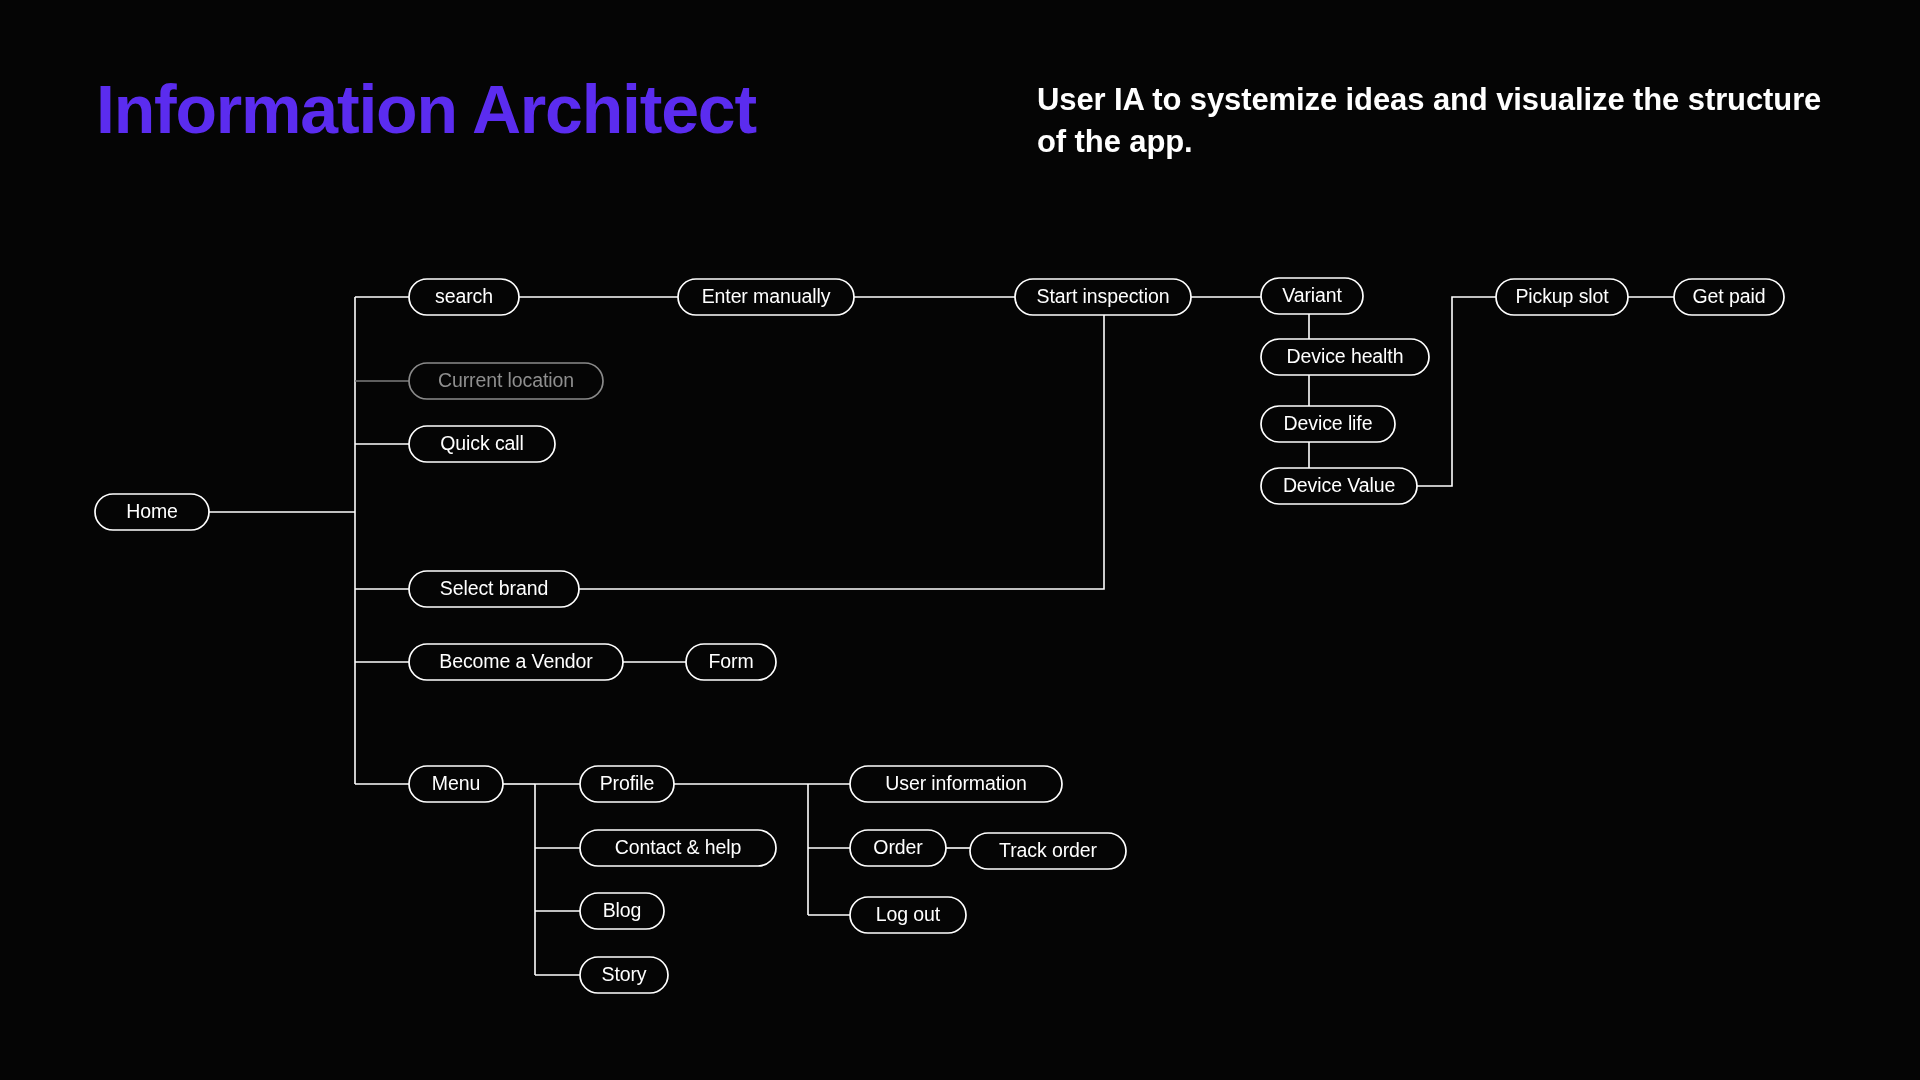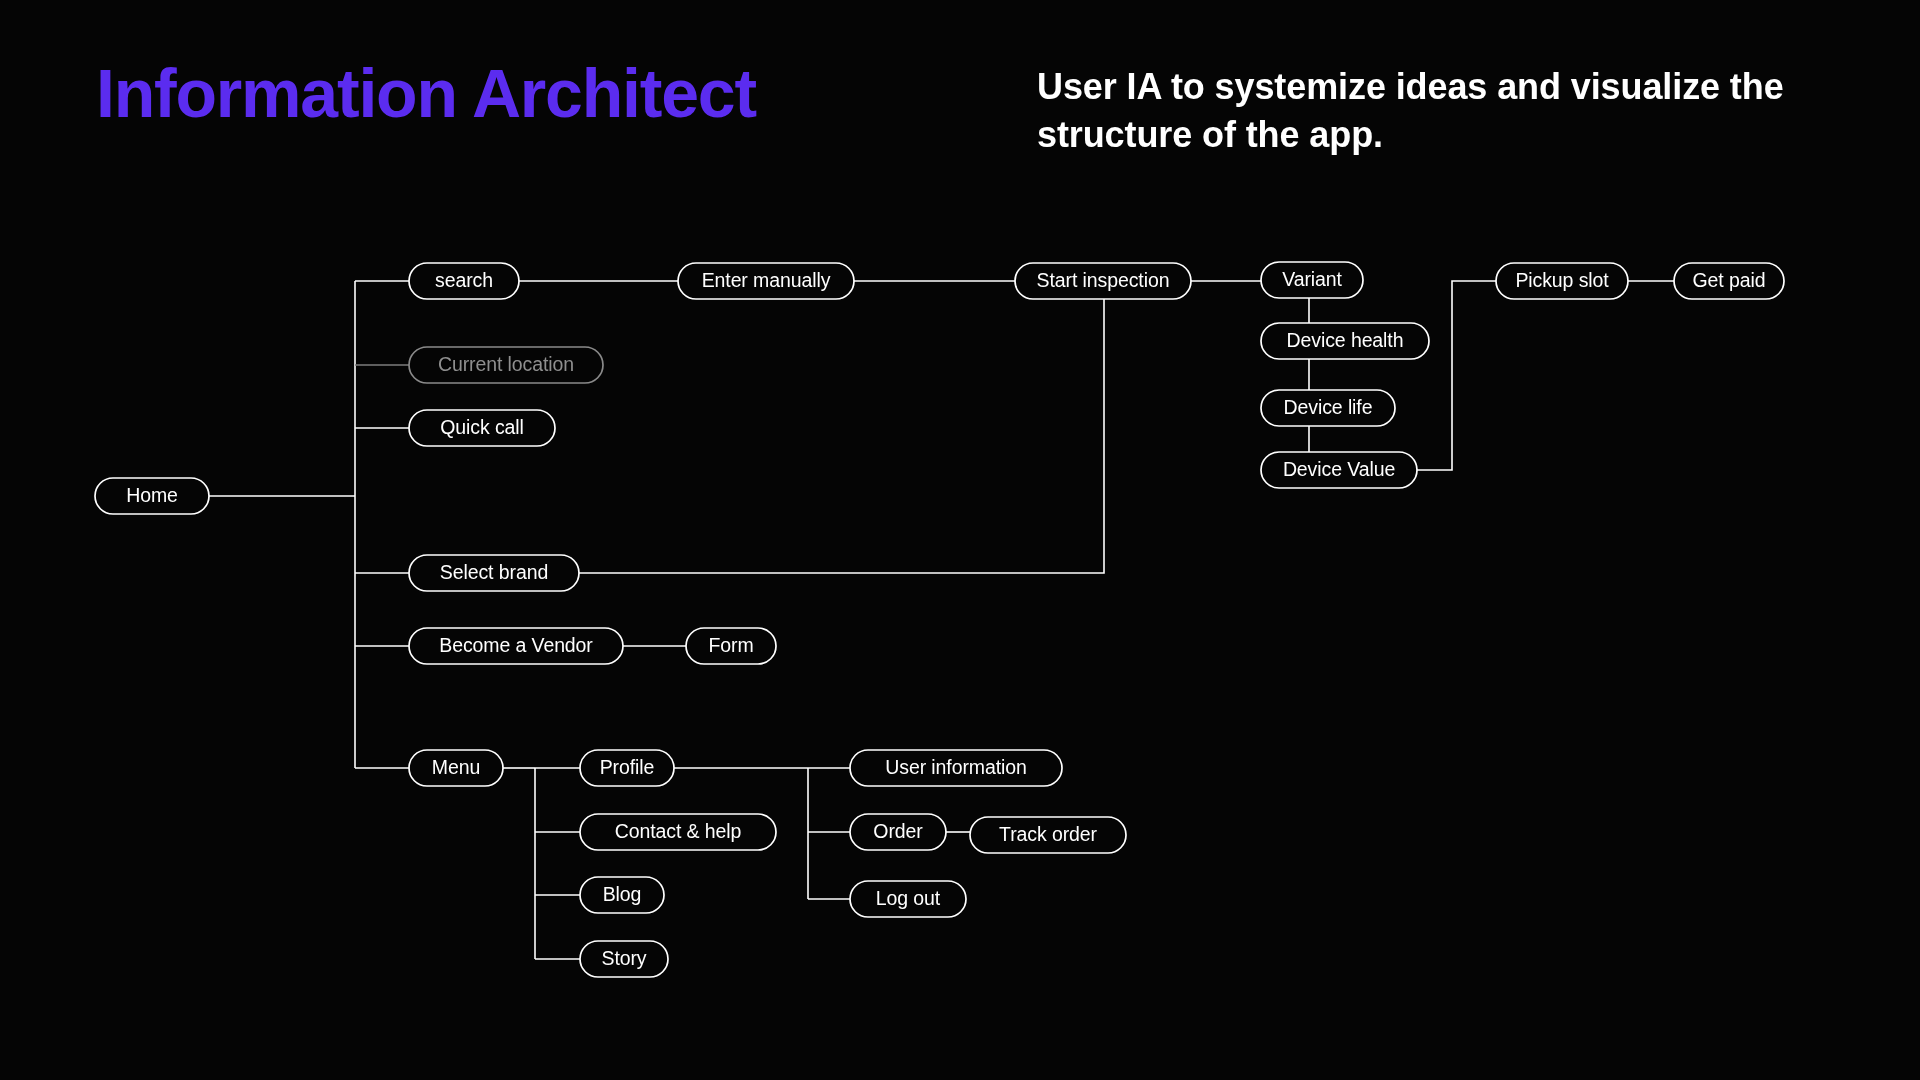--- a/index.html
+++ b/index.html
@@ -13,20 +13,21 @@
     height: 1080px;
     overflow: hidden;
     font-family: "Liberation Sans", sans-serif;
     position: relative;
   }
   #page {
     position: relative;
     width: 1920px;
     height: 758px;
     background: #050505;
+    margin-top: 16px;
   }
 
   
   .header {
     position: absolute;
     left: 0; top: 0;
     width: 1920px;
     height: 190px;
   }
   .page-title {
@@ -39,21 +40,21 @@
     letter-spacing: -1.2px;
     color: #5b2cef;
     white-space: nowrap;
     line-height: 1.05;
   }
   .page-subtitle {
     position: absolute;
     left: 1037px;
     top: 63px;
     width: 820px;
-    font-size: 36px;
+    font-size: 31px;
     font-weight: bold;
     line-height: 1.34;
     color: #ffffff;
     letter-spacing: -0.1px;
   }
 
   
   .diagram-wrap {
     position: absolute;
     left: 0;

